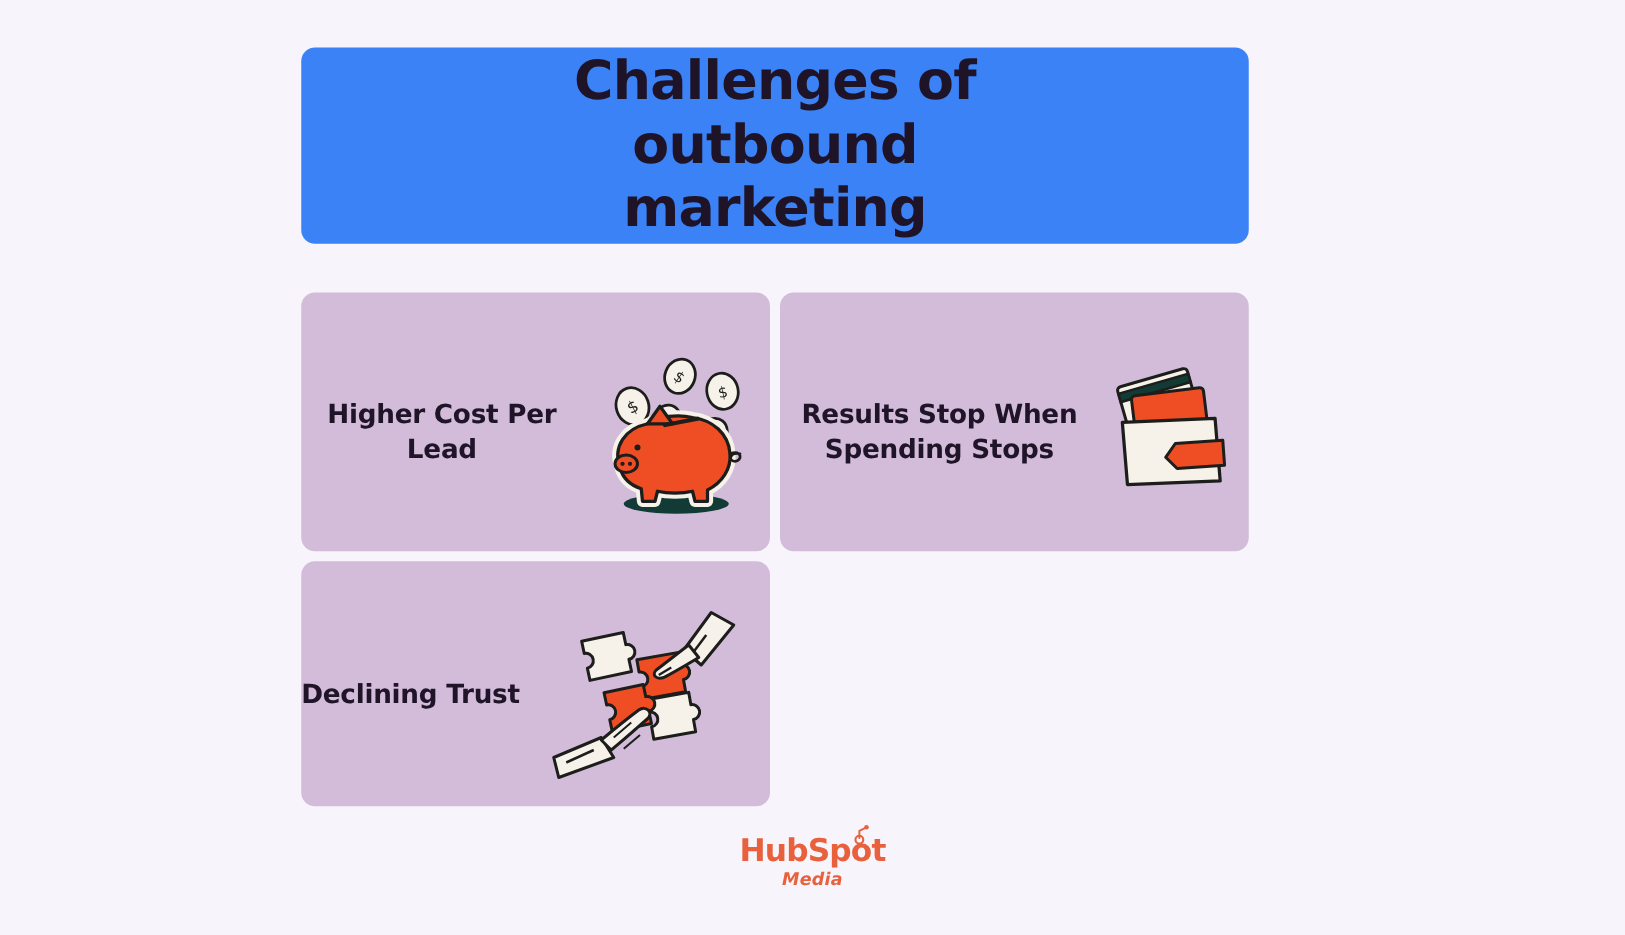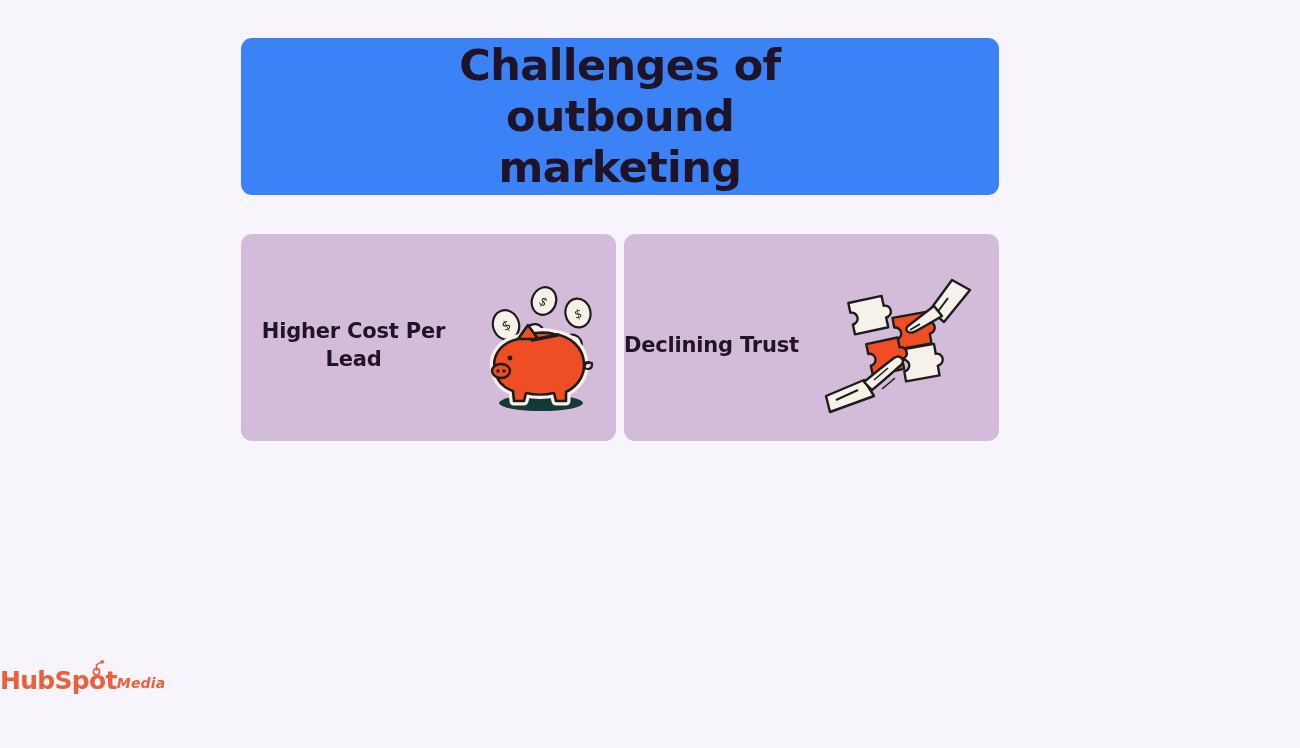--- a/index.html
+++ b/index.html
@@ -95,21 +95,21 @@
 
   .card-art svg { display: block; }
 
   
   .footer {
     position: absolute;
     left: 0;
     right: 0;
     top: 668px;
     display: flex;
-    flex-direction: row;
+    flex-direction: column;
     align-items: center;
   }
 
   .logo-row {
     display: flex;
     align-items: flex-start;
     justify-content: center;
   }
 
   .logo-word {
@@ -206,20 +206,42 @@
             <circle cx="32" cy="92" r="1.7" fill="#1d1d1b"></circle>
             <circle cx="38" cy="92" r="1.7" fill="#1d1d1b"></circle>
 
             <circle cx="44" cy="79" r="2.4" fill="#1d1d1b"></circle>
 
             <path d="M118 84 C128 80 128 90 122 90 C116 90 118 82 126 84" fill="none" stroke="#1d1d1b" stroke-width="2.2" stroke-linecap="round"></path>
           </svg>
         </div>
       </div>
 
+      <div class="card">
+        <div class="card-title">Results Stop When Spending Stops</div>
+        <div class="card-art">
+          <svg width="120" height="110" viewBox="0 0 120 110" aria-hidden="true">
+
+            <g transform="rotate(-16 60 55)">
+              <rect x="26" y="8" width="58" height="44" rx="3" fill="#f6f2e9" stroke="#1d1d1b" stroke-width="2.4"></rect>
+              <rect x="26" y="13" width="58" height="7" fill="#123b36" stroke="#1d1d1b" stroke-width="2"></rect>
+            </g>
+
+            <g transform="rotate(-7 60 58)">
+              <rect x="30" y="22" width="58" height="44" rx="3" fill="#ef4d23" stroke="#1d1d1b" stroke-width="2.4"></rect>
+            </g>
+
+            <g transform="rotate(-7 60 70)">
+              <path d="M22 42 L96 48 L94 98 L20 92 Z" fill="#f6f2e9" stroke="#1d1d1b" stroke-width="2.6" stroke-linejoin="round"></path>
+
+              <path d="M62 64 L100 66 L99 86 L61 84 L53 74 Z" fill="#ef4d23" stroke="#1d1d1b" stroke-width="2.4" stroke-linejoin="round"></path>
+            </g>
+          </svg>
+        </div>
+      </div>
 
 
       <div class="card">
         <div class="card-title">Declining Trust</div>
         <div class="card-art">
           <svg width="150" height="140" viewBox="0 0 150 140" aria-hidden="true">
 
             <g transform="rotate(-12 50 42)">
               <path d="M28 22 L62 22 L62 32 A6 6 0 0 1 62 44 L62 54 L28 54 L28 44
                        A6 6 0 0 0 28 32 Z" fill="#f6f2e9" stroke="#1d1d1b" stroke-width="2.4" stroke-linejoin="round"></path>

